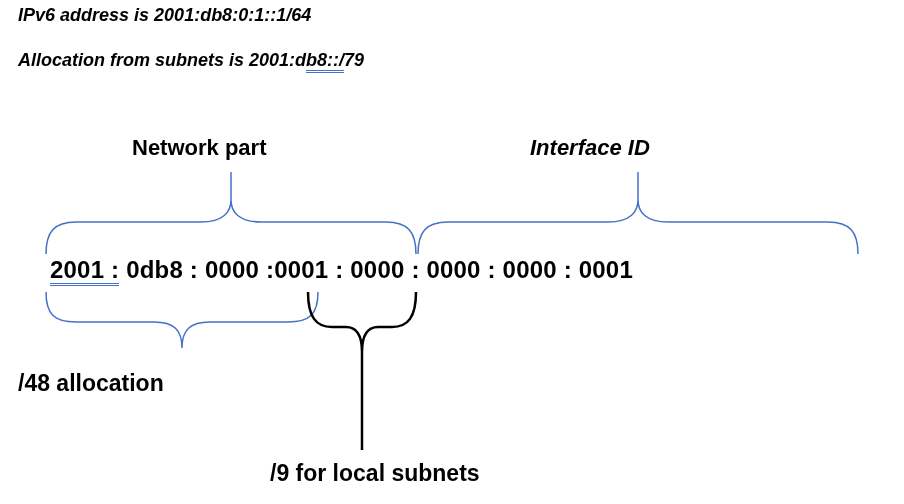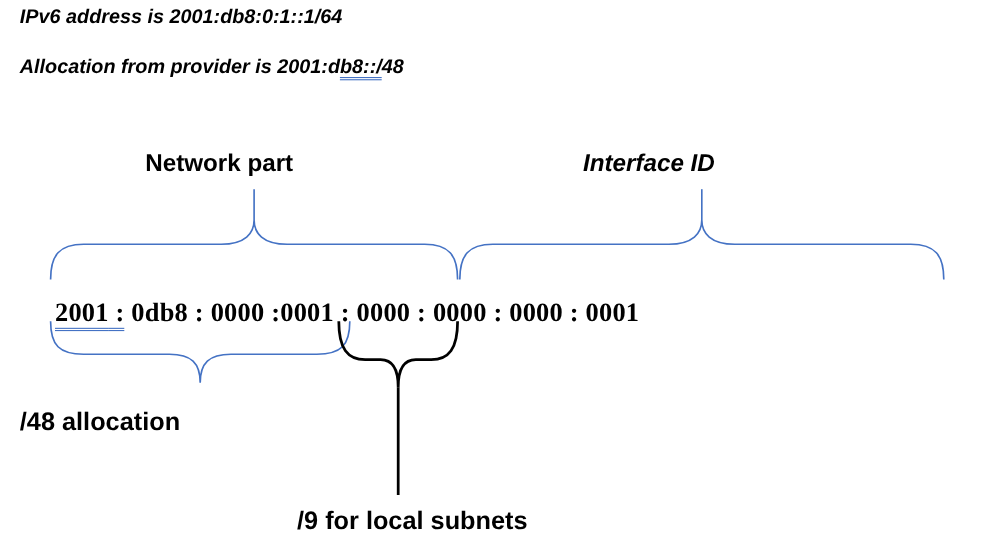--- a/index.html
+++ b/index.html
@@ -53,26 +53,25 @@
     position: absolute;
     left: 530px;
     font-weight: 700;
     font-size: 22px;
     font-style: italic;
   }
   
   .addr {
     position: absolute;
     left: 50px;
-    top: 272px;
+    top: 256px;
     font-weight: 700;
     font-size: 24px;
     white-space: nowrap;
     letter-spacing: 0.2px;
-    font-family: Liberation Serif, serif;
   }
   .addr .g {
     
   }
   .addr .u-first {
     border-bottom: 3px double #4472c4;
   }
   
   svg.brace {
     position: absolute;
@@ -100,21 +99,21 @@
 </style>
 </head>
 <body>
 
 <div class="stage">
 
   <div class="intro1">
     <span>IPv6 address is </span><span>2001:db8:0:1::1/64</span>
   </div>
   <div class="intro2">
-    <span>Allocation from provider is </span><span>2001:d</span><span class="u-dbl">b8::/</span><span>48</span>
+    <span>Allocation from subnets is </span><span>2001:d</span><span class="u-dbl">b8::/</span><span>79</span>
   </div>
 
   <div class="labels-row">
     <div class="label-net">Network part</div>
     <div class="label-int">Interface ID</div>
   </div>
 
   <svg class="brace top-net-brace" width="370" height="82">
     <path d="M 185 0 L 185 28" stroke="#4472c4" stroke-width="1.5" fill="none"></path>
     <path d="M 0 82

